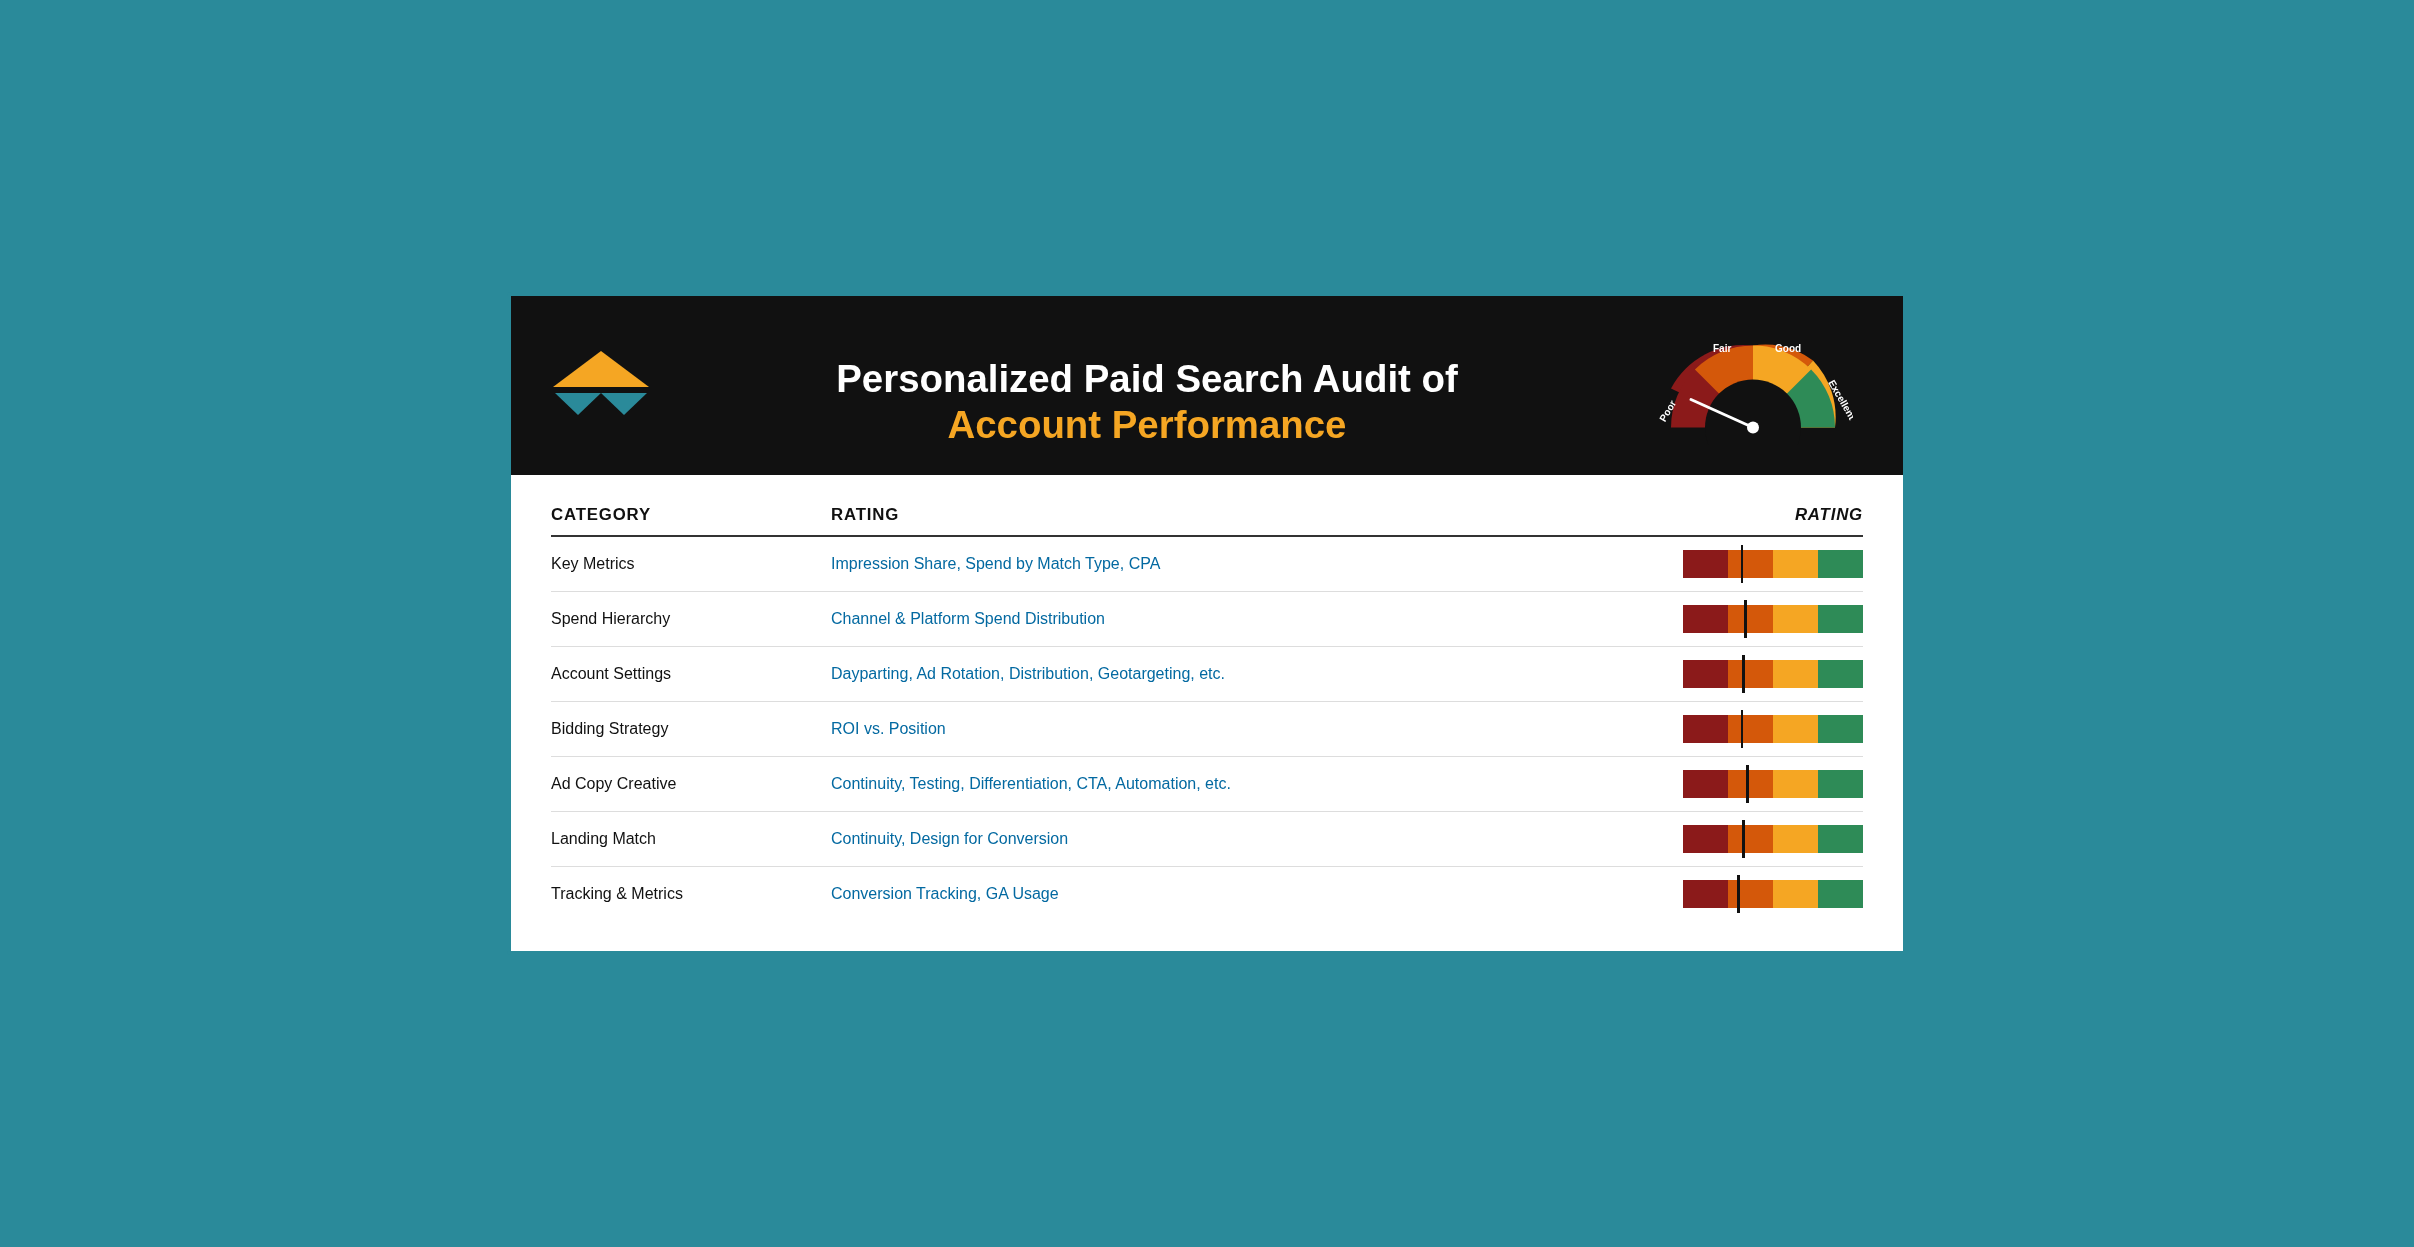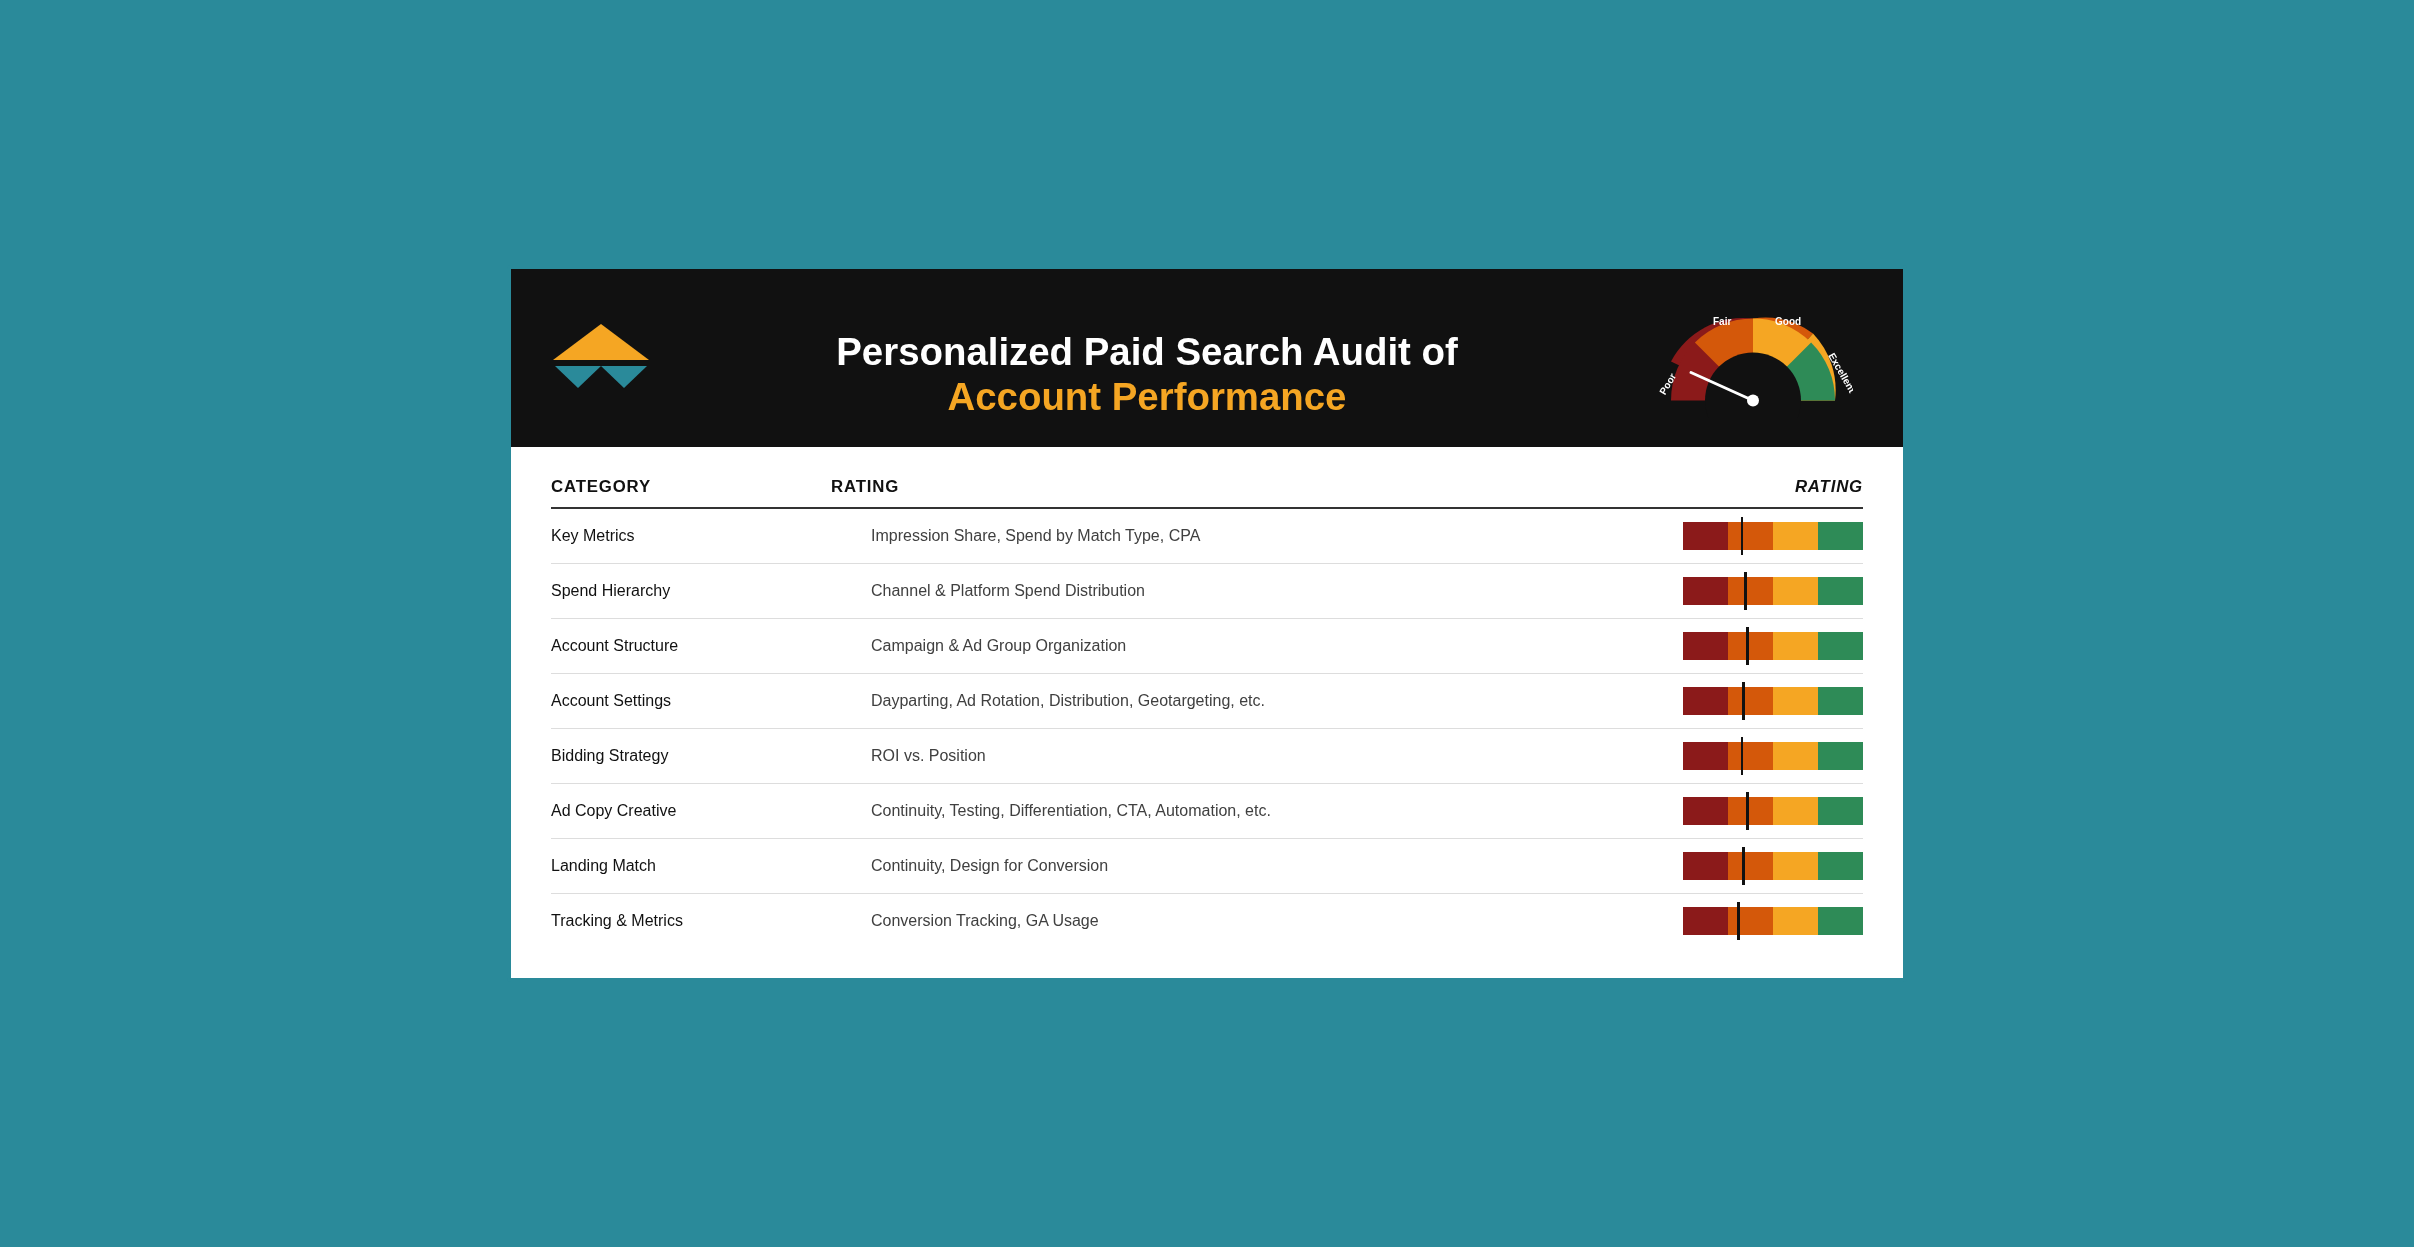--- a/index.html
+++ b/index.html
@@ -92,22 +92,21 @@
     .table-row-item:last-child {
       border-bottom: none;
     }
     .col-category {
       font-weight: normal;
       font-size: 1em;
       color: #111;
     }
     .col-factor {
       font-size: 1em;
-      color: #404040;
-      margin-left: 40px;
+      color: #0369a1;
     }
     .col-rating {
       display: flex;
       justify-content: flex-end;
       align-items: center;
       font-style: italic;
     }
     
     .rating-bar {
       display: flex;
@@ -217,33 +216,20 @@
             <div class="rating-bar">
               <div class="bar-segment bar-poor" style="width: 25%;"></div>
               <div class="bar-segment bar-fair" style="width: 25%;"></div>
               <div class="bar-segment bar-good" style="width: 25%;"></div>
               <div class="bar-segment bar-excellent" style="width: 25%;"></div>
               <div class="bar-marker" style="left: 34%;"></div>
             </div>
           </div>
         </div>
         <div class="table-row-item">
-          <div class="col-category">Account Structure</div>
-          <div class="col-factor">Campaign &amp; Ad Group Organization</div>
-          <div class="col-rating">
-            <div class="rating-bar">
-              <div class="bar-segment bar-poor" style="width: 25%;"></div>
-              <div class="bar-segment bar-fair" style="width: 25%;"></div>
-              <div class="bar-segment bar-good" style="width: 25%;"></div>
-              <div class="bar-segment bar-excellent" style="width: 25%;"></div>
-              <div class="bar-marker" style="left: 35%;"></div>
-            </div>
-          </div>
-        </div>
-        <div class="table-row-item">
           <div class="col-category">Account Settings</div>
           <div class="col-factor">Dayparting, Ad Rotation, Distribution, Geotargeting, etc.</div>
           <div class="col-rating">
             <div class="rating-bar">
               <div class="bar-segment bar-poor" style="width: 25%;"></div>
               <div class="bar-segment bar-fair" style="width: 25%;"></div>
               <div class="bar-segment bar-good" style="width: 25%;"></div>
               <div class="bar-segment bar-excellent" style="width: 25%;"></div>
               <div class="bar-marker" style="left: 33%;"></div>
             </div>

